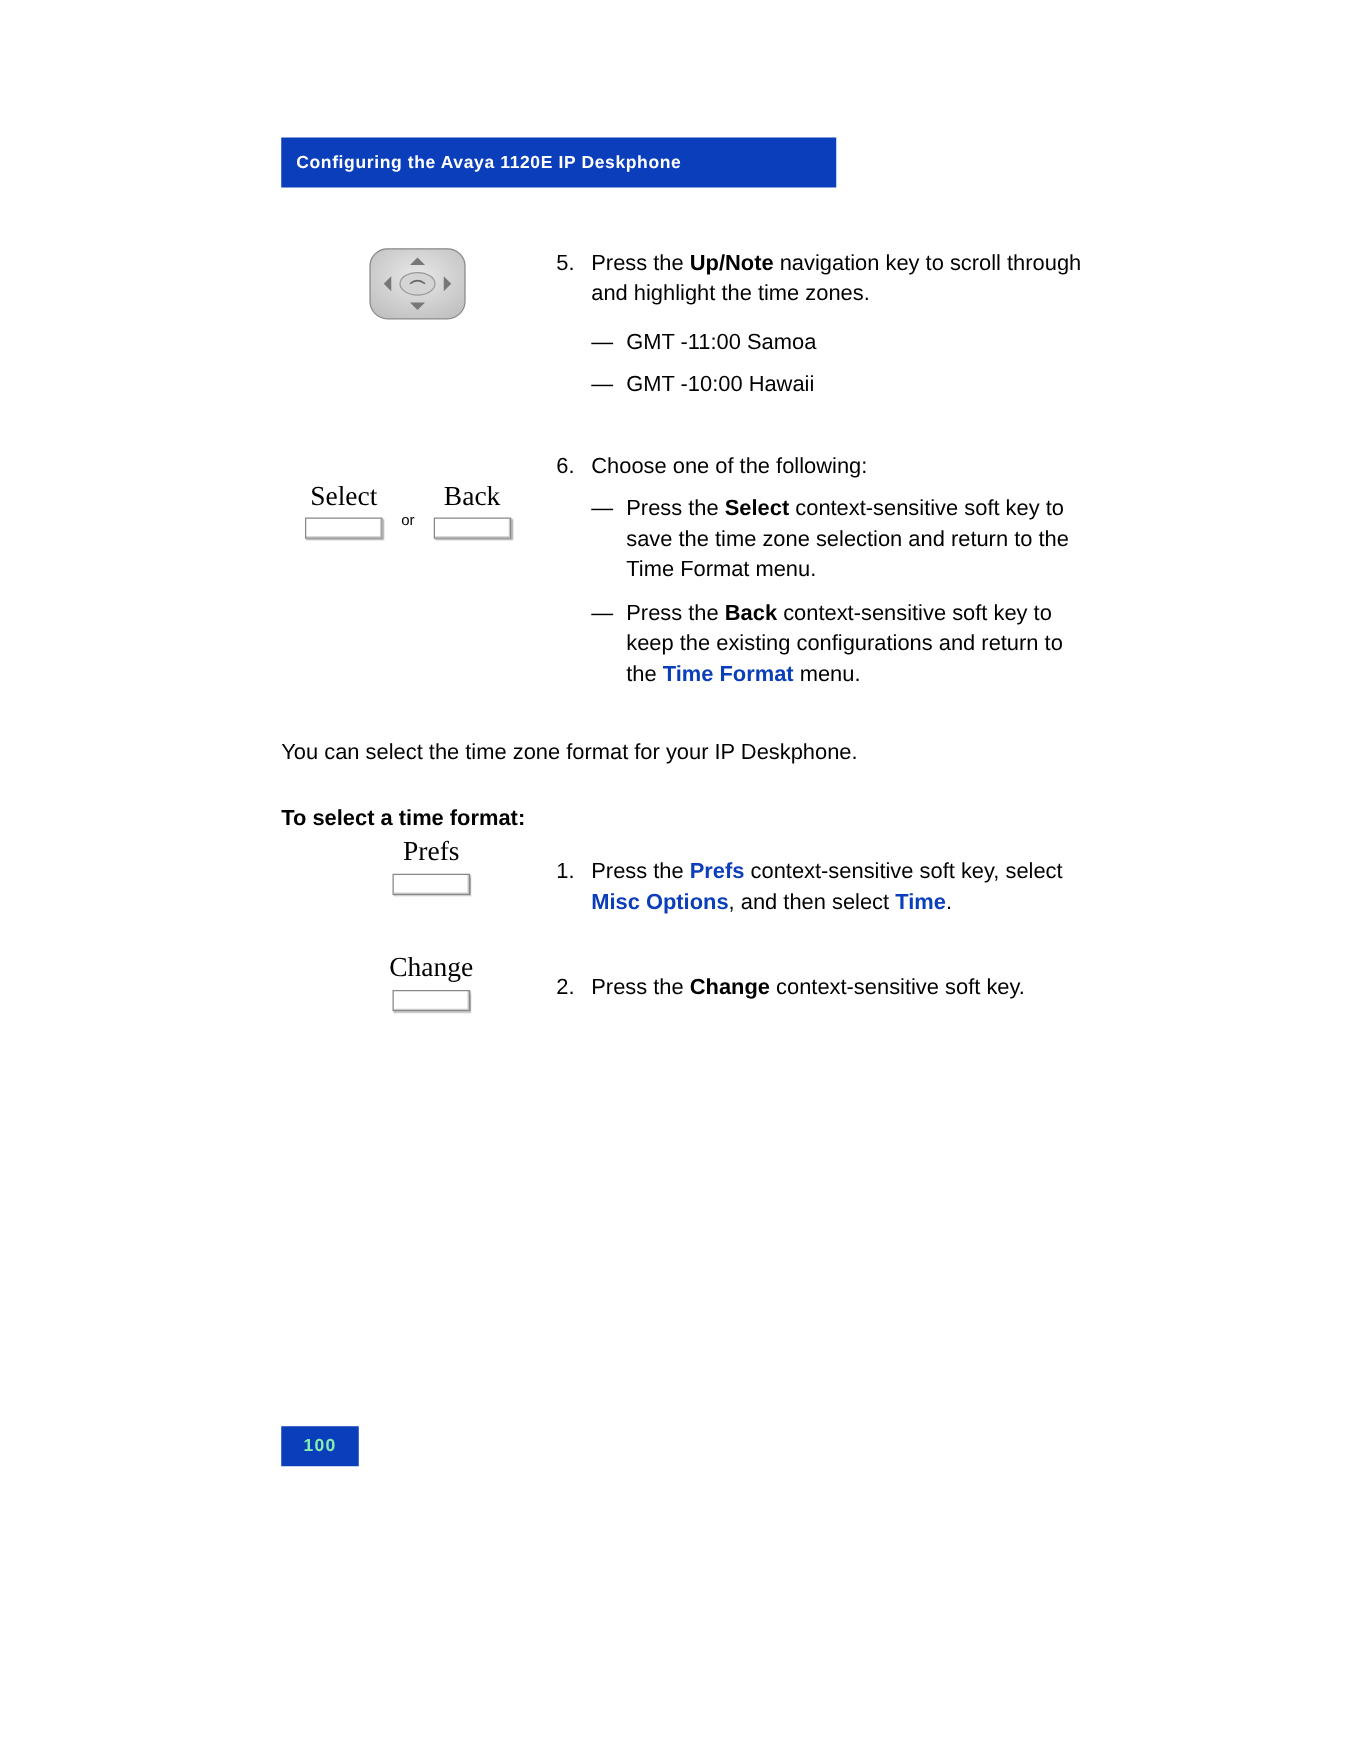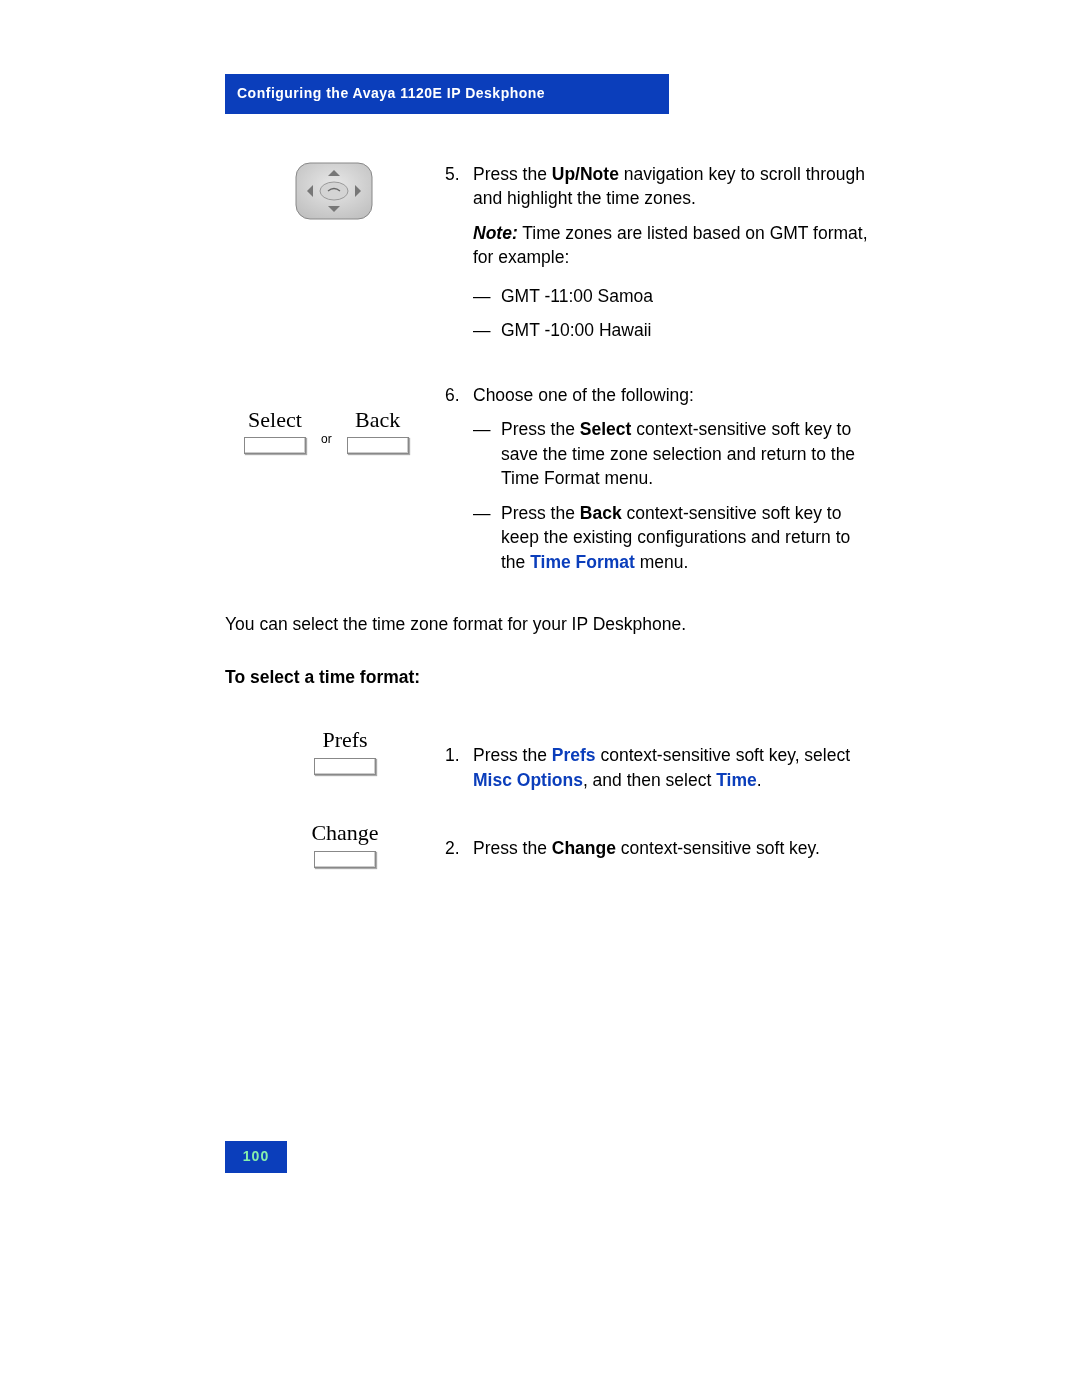--- a/index.html
+++ b/index.html
@@ -9,21 +9,21 @@
     font-family: Arial, Helvetica, sans-serif;
     font-size: 17.5px;
     color: #000;
     line-height: 1.4;
   }
   .page {
     width: 1080px;
     height: 1397px;
     position: relative;
     box-sizing: border-box;
-    padding: 74px 210px 0 225px;
+    padding: 110px 210px 0 225px;
   }
   .header-bar {
     background: #0b3ebb;
     color: #fff;
     font-weight: bold;
     font-size: 14px;
     letter-spacing: 0.5px;
     padding: 10px 12px;
     margin-bottom: 48px;
     width: 420px;
@@ -94,21 +94,21 @@
   ol.steps > li .num { width: 28px; flex: none; }
   ol.steps > li .txt { flex: 1; }
   .sub-dash { display: flex; margin-top: 10px; }
   .sub-dash .dash { width: 28px; flex: none; }
   .sub-dash .dtext { flex: 1; }
   .gmt-list { margin: 14px 0 0 0; }
   .bold { font-weight: bold; }
   .blue { color: #0b3ebb; font-weight: bold; }
   .italic { font-style: italic; }
   .para { margin: 28px 0 6px 0; }
-  .section-title { font-weight: bold; margin: 28px 0 36px 0; }
+  .section-title { font-weight: bold; margin: 28px 0 0 0; }
   .footer-bar {
     position: absolute;
     left: 225px;
     bottom: 224px;
     width: 62px;
     background: #0b3ebb;
     color: #86efac;
     font-weight: bold;
     font-size: 14px;
     text-align: center;
@@ -142,23 +142,20 @@
           <path d="M33 29 q6 -5 12 0" stroke="#666" fill="none" stroke-width="1.3"></path>
         </svg>
       </div>
     </div>
     <div class="right-col">
       <ol class="steps">
         <li>
           <span class="num">5.</span>
           <span class="txt">
             <span>Press the </span><span class="bold">Up/Note</span><span> navigation key to scroll through and highlight the time zones.</span>
-            <div style="margin-top:10px;">
-              <span class="bold italic">Note:</span><span>  Time zones are listed based on GMT format, for example:</span>
-            </div>
             <div class="gmt-list">
               <div class="sub-dash">
                 <span class="dash">—</span>
                 <span class="dtext">GMT -11:00 Samoa</span>
               </div>
               <div class="sub-dash">
                 <span class="dash">—</span>
                 <span class="dtext">GMT -10:00 Hawaii</span>
               </div>
             </div>

